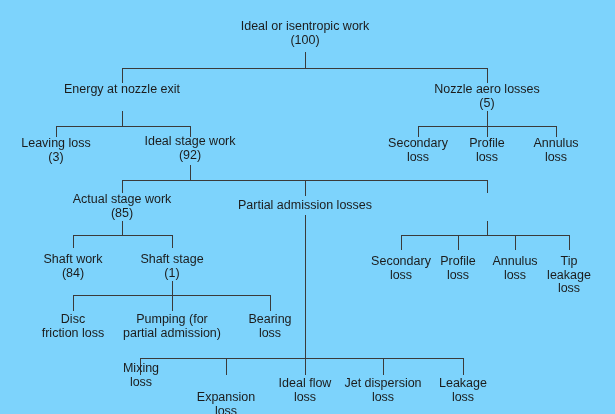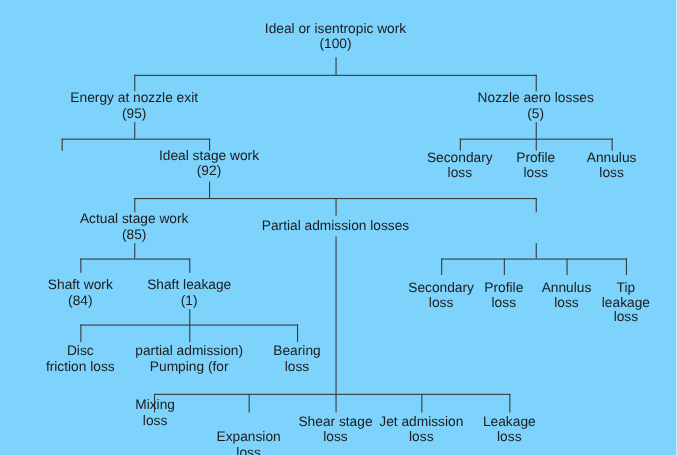--- a/index.html
+++ b/index.html
@@ -75,28 +75,31 @@
   <div class="ln" style="left:383px;top:358px;width:1px;height:17px"></div>
   <div class="ln" style="left:463px;top:358px;width:1px;height:17px"></div>
 
   <div class="node" style="left:305px;top:20px">
     <div>Ideal or isentropic work</div>
     <div>(100)</div>
   </div>
 
   <div class="node" style="left:122px;top:83px">
     <div>Energy at nozzle exit</div>
-    <div>(95)</div>
   </div>
 
   <div class="node" style="left:487px;top:83px">
     <div>Nozzle aero losses</div>
     <div>(5)</div>
   </div>
 
+  <div class="node" style="left:56px;top:137px">
+    <div>Leaving loss</div>
+    <div>(3)</div>
+  </div>
 
   <div class="node" style="left:190px;top:135px">
     <div>Ideal stage work</div>
     <div>(92)</div>
   </div>
 
   <div class="node" style="left:418px;top:137px">
     <div>Secondary</div>
     <div>loss</div>
   </div>
@@ -120,21 +123,21 @@
     <div>Partial admission losses</div>
   </div>
 
 
   <div class="node" style="left:73px;top:253px">
     <div>Shaft work</div>
     <div>(84)</div>
   </div>
 
   <div class="node" style="left:172px;top:253px">
-    <div>Shaft leakage</div>
+    <div>Shaft stage</div>
     <div>(1)</div>
   </div>
 
   <div class="node" style="left:401px;top:255px">
     <div>Secondary</div>
     <div>loss</div>
   </div>
 
   <div class="node" style="left:458px;top:255px">
     <div>Profile</div>
@@ -151,46 +154,46 @@
     <div>leakage</div>
     <div>loss</div>
   </div>
 
   <div class="node" style="left:73px;top:313px">
     <div>Disc</div>
     <div>friction loss</div>
   </div>
 
   <div class="node" style="left:172px;top:313px">
+    <div>Pumping (for</div>
     <div>partial admission)</div>
-    <div>Pumping (for</div>
   </div>
 
   <div class="node" style="left:270px;top:313px">
     <div>Bearing</div>
     <div>loss</div>
   </div>
 
   <div class="node" style="left:141px;top:362px">
     <div>Mixing</div>
     <div>loss</div>
   </div>
 
   <div class="node" style="left:226px;top:391px">
     <div>Expansion</div>
     <div>loss</div>
   </div>
 
   <div class="node" style="left:305px;top:377px">
-    <div>Shear stage</div>
+    <div>Ideal flow</div>
     <div>loss</div>
   </div>
 
   <div class="node" style="left:383px;top:377px">
-    <div>Jet admission</div>
+    <div>Jet dispersion</div>
     <div>loss</div>
   </div>
 
   <div class="node" style="left:463px;top:377px">
     <div>Leakage</div>
     <div>loss</div>
   </div>
 
 </div>
 

